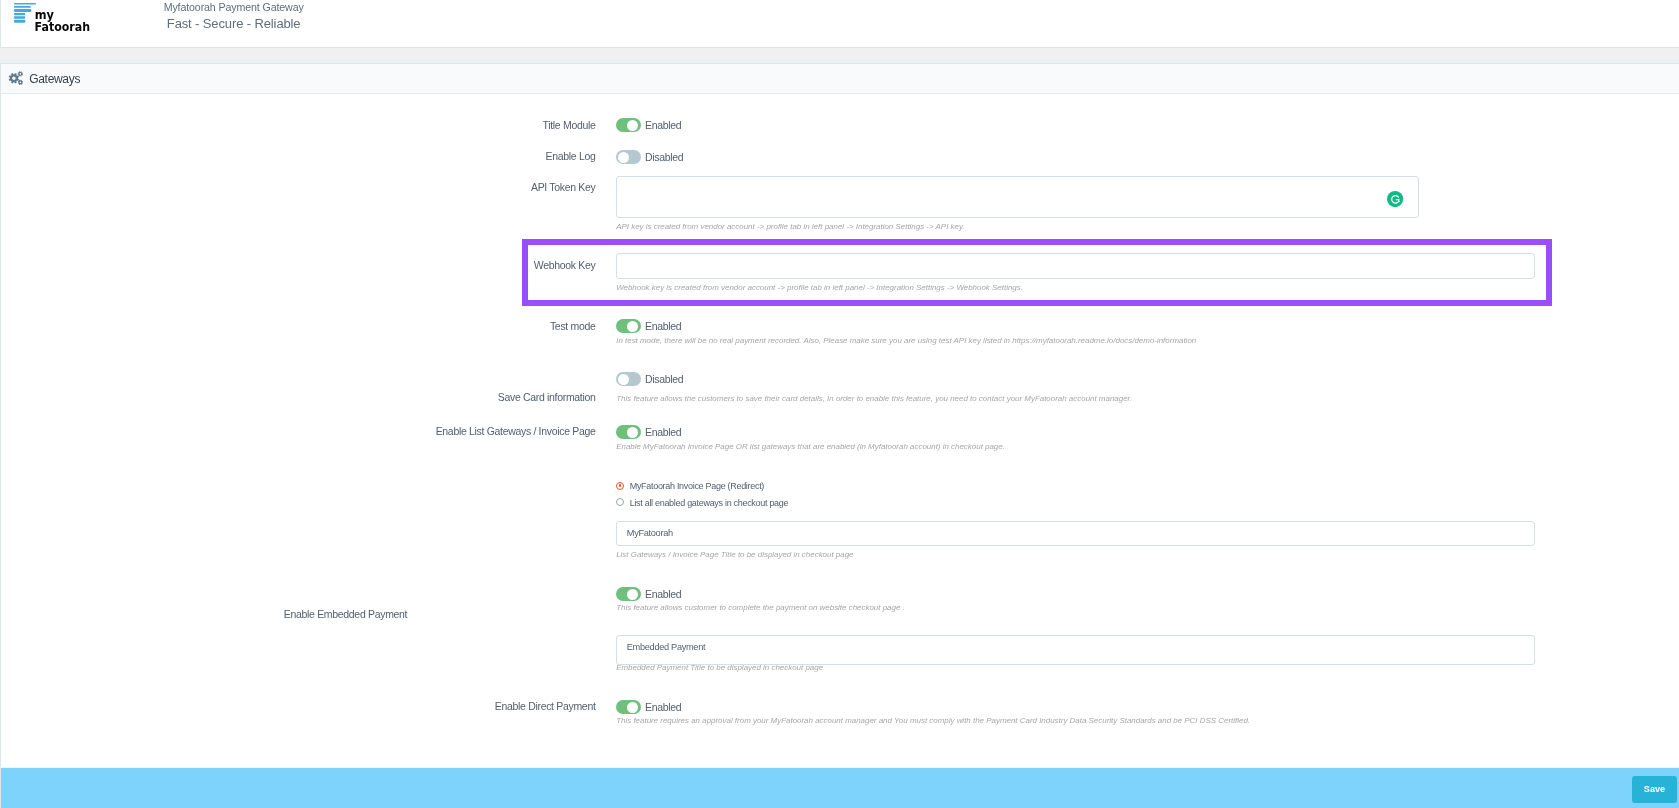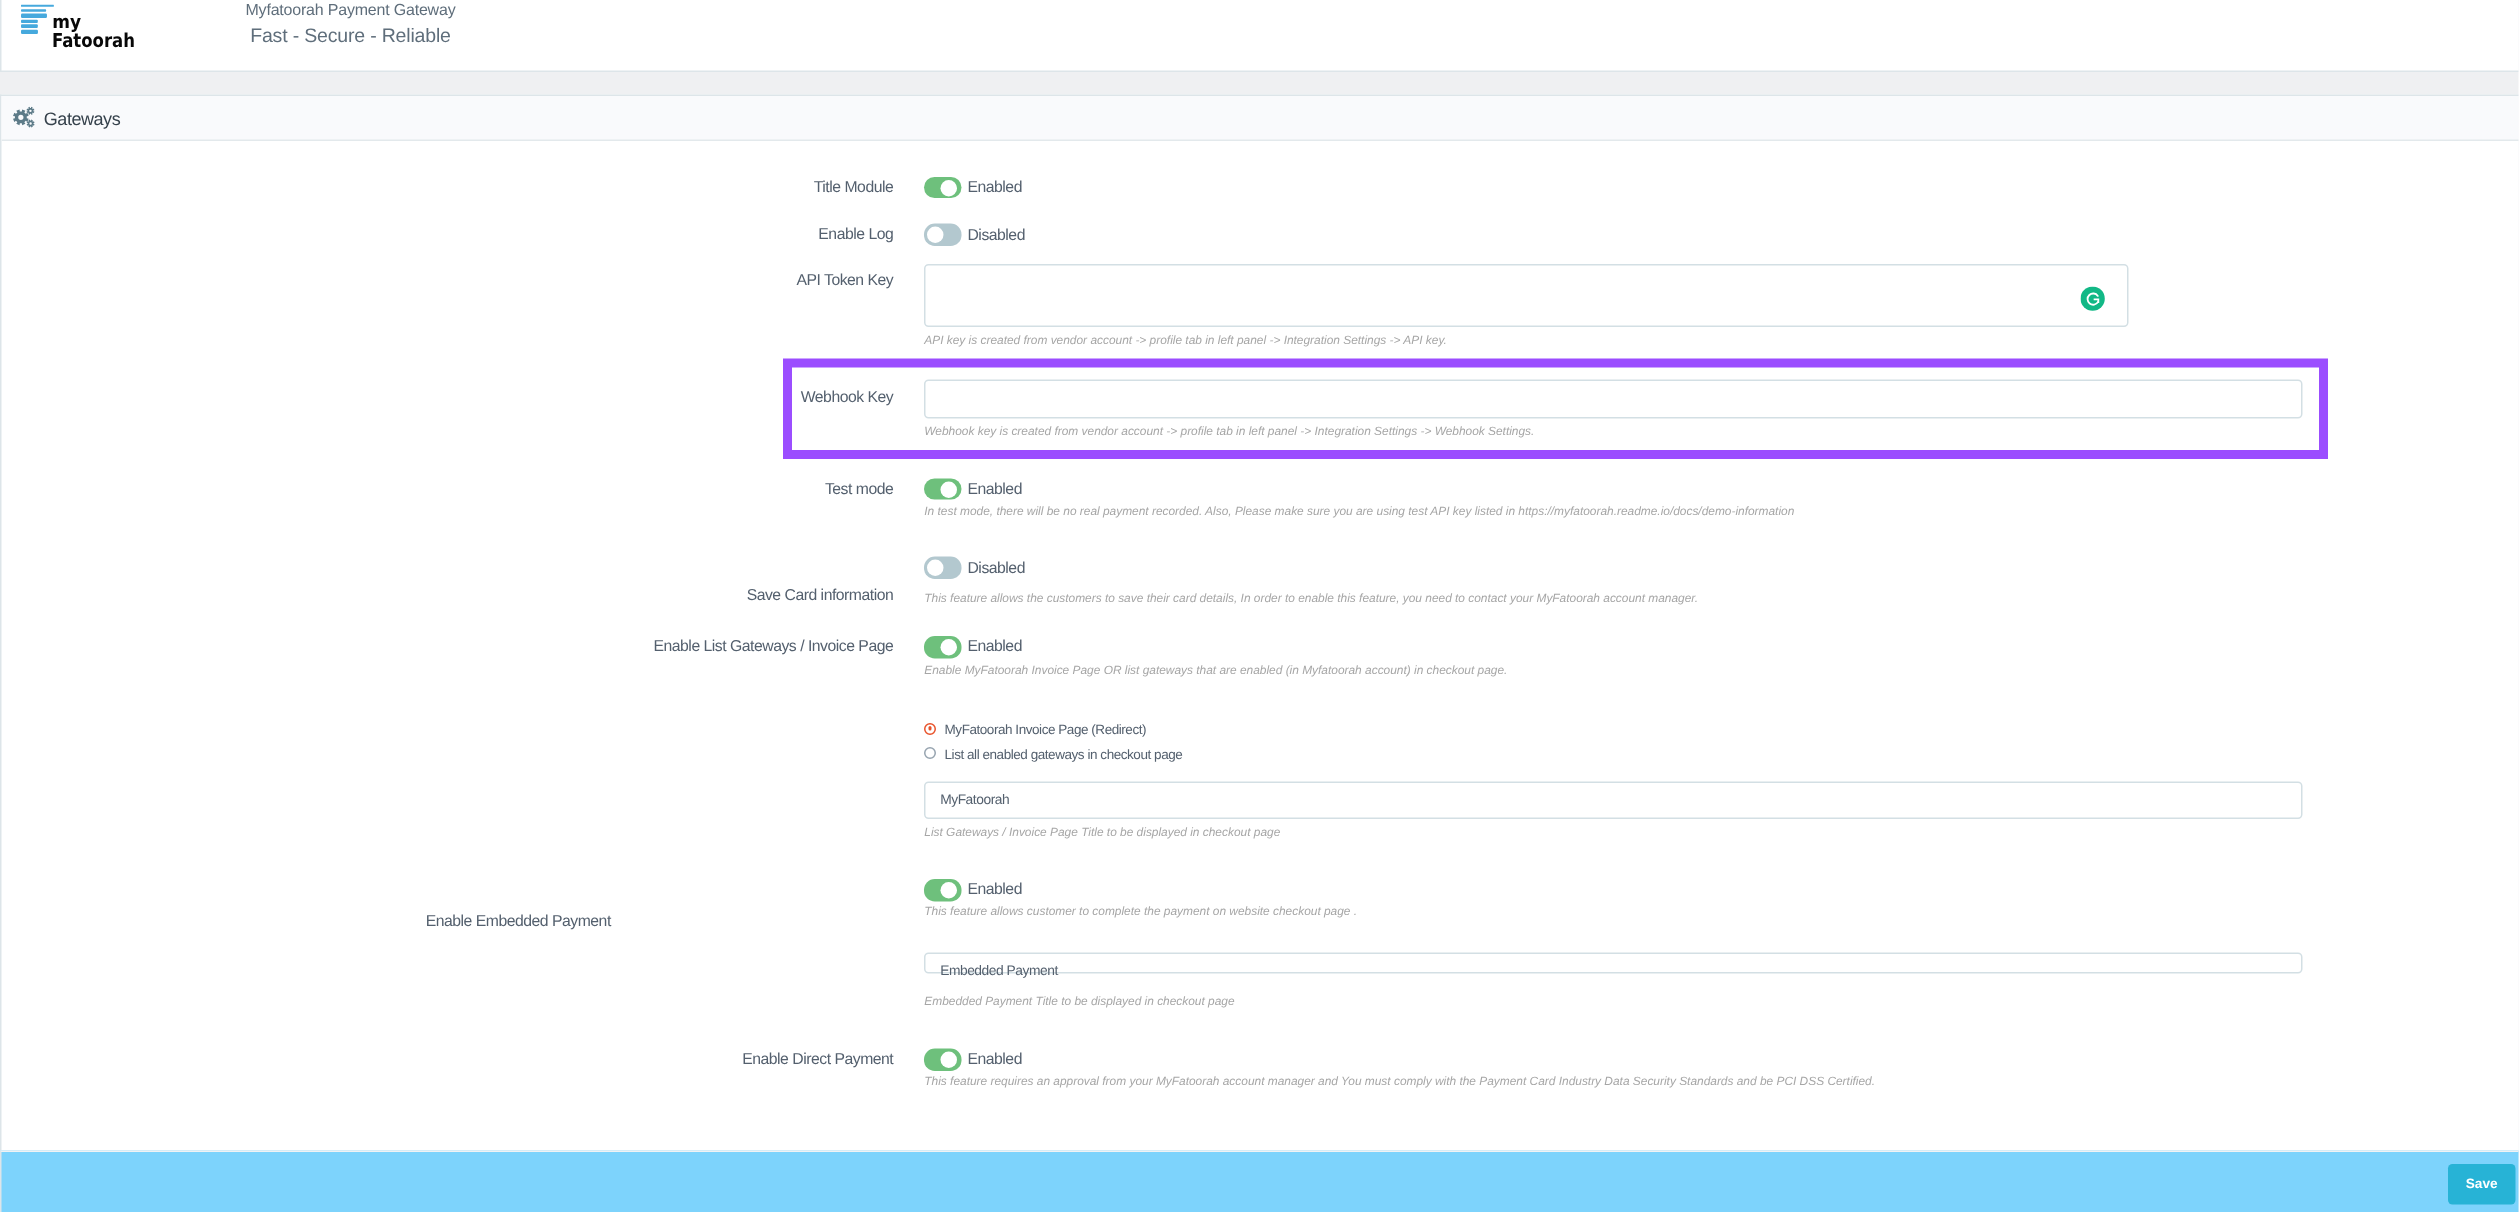--- a/index.html
+++ b/index.html
@@ -131,21 +131,21 @@
         <div class="lab" style="top: 330.2px; line-height: 14px;">Enable List Gateways / Invoice Page</div>
         <div class="ctl" style="top: 330.2px; line-height: 14px;"><span class="sw on"><span class="knob"></span></span><span class="swlab">Enabled</span></div>
         <div class="hint" style="top: 348px;">Enable MyFatoorah Invoice Page OR list gateways that are enabled (in Myfatoorah account) in checkout page.</div>
         <div class="radio-row" style="top: 384.4px; line-height: 14px;"><span class="rb sel"></span><span class="rtxt">MyFatoorah Invoice Page (Redirect)</span></div>
         <div class="radio-row" style="top: 401.1px; line-height: 14px;"><span class="rb"></span><span class="rtxt">List all enabled gateways in checkout page</span></div>
         <div class="inp" style="top: 427.1px; width: 918.5px; height: 24.8px; line-height: 22.8px;">MyFatoorah</div>
         <div class="hint" style="top: 456px;">List Gateways / Invoice Page Title to be displayed in checkout page</div>
         <div class="lab" style="top: 513px; line-height: 14px; text-align: center;">Enable Embedded Payment</div>
         <div class="ctl" style="top: 492.2px; line-height: 14px;"><span class="sw on"><span class="knob"></span></span><span class="swlab">Enabled</span></div>
         <div class="hint" style="top: 509.3px;">This feature allows customer to complete the payment on website checkout page .</div>
-        <div class="inp" style="top: 540.9px; width: 918.5px; height: 14px; line-height: 22.3px;">Embedded Payment</div>
+        <div class="inp" style="top: 540.9px; width: 918.5px; height: 30px; line-height: 22.3px;">Embedded Payment</div>
         <div class="hint" style="top: 569.3px;">Embedded Payment Title to be displayed in checkout page</div>
         <div class="lab" style="top: 605.2px; line-height: 14px;">Enable Direct Payment</div>
         <div class="ctl" style="top: 605.2px; line-height: 14px;"><span class="sw on"><span class="knob"></span></span><span class="swlab">Enabled</span></div>
         <div class="hint" style="top: 622.1px;">This feature requires an approval from your MyFatoorah account manager and You must comply with the Payment Card Industry Data Security Standards and be PCI DSS Certified.</div>
       </div>
   </div>
 
   <div class="footer">
     <button class="savebtn">Save</button>
   </div>

